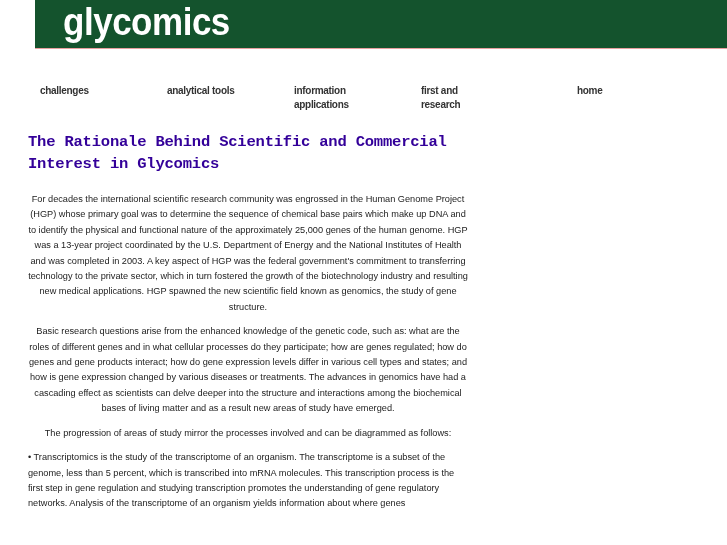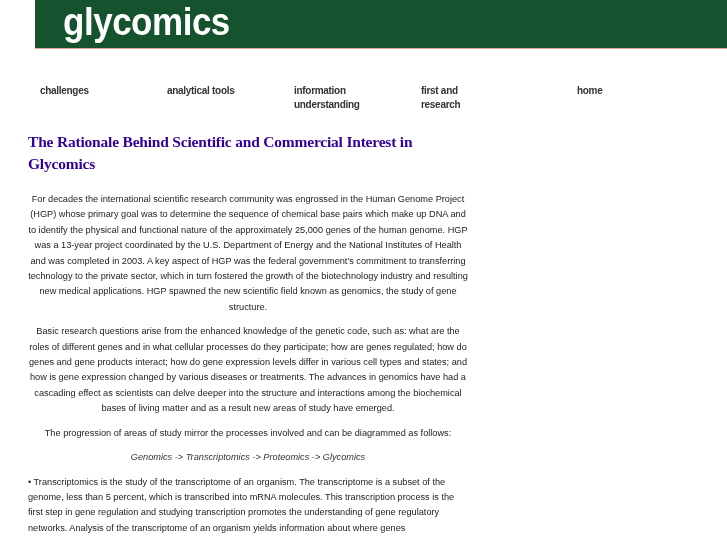--- a/index.html
+++ b/index.html
@@ -56,21 +56,21 @@
     }
     .nav-item span { display: block; }
     .content {
       position: absolute;
       left: 28px;
       top: 131px;
       width: 440px;
     }
     .page-title {
       margin: 0 0 17px 0;
-      font-family: Liberation Serif, serif;
+      font-family: Liberation Mono, monospace;
       font-weight: bold;
       font-size: 15.5px;
       line-height: 22px;
       color: #330099;
       letter-spacing: -0.2px;
     }
     .para {
       margin: 9px 0 9px 0;
       font-family: Liberation Sans, sans-serif;
       font-size: 9.2px;
@@ -96,33 +96,32 @@
 
 <nav class="nav">
   <a class="nav-item" style="left:40px;">
     <span>challenges</span>
   </a>
   <a class="nav-item" style="left:167px;">
     <span>analytical tools</span>
   </a>
   <a class="nav-item" style="left:294px;">
     <span>information</span>
-    <span>understanding</span>
+    <span>applications</span>
   </a>
   <a class="nav-item" style="left:421px;">
     <span>first and</span>
     <span>research</span>
   </a>
   <a class="nav-item" style="left:548px;margin-left:29px;">
     <span>home</span>
   </a>
 </nav>
 
 <main class="content">
   <h1 class="page-title">The Rationale Behind Scientific and Commercial Interest in Glycomics</h1>
   <p class="para">For decades the international scientific research community was engrossed in the Human Genome Project (HGP) whose primary goal was to determine the sequence of chemical base pairs which make up DNA and to identify the physical and functional nature of the approximately 25,000 genes of the human genome. HGP was a 13-year project coordinated by the U.S. Department of Energy and the National Institutes of Health and was completed in 2003. A key aspect of HGP was the federal government's commitment to transferring technology to the private sector, which in turn fostered the growth of the biotechnology industry and resulting new medical applications. HGP spawned the new scientific field known as genomics, the study of gene structure.</p>
   <p class="para">Basic research questions arise from the enhanced knowledge of the genetic code, such as: what are the roles of different genes and in what cellular processes do they participate; how are genes regulated; how do genes and gene products interact; how do gene expression levels differ in various cell types and states; and how is gene expression changed by various diseases or treatments. The advances in genomics have had a cascading effect as scientists can delve deeper into the structure and interactions among the biochemical bases of living matter and as a result new areas of study have emerged.</p>
   <p class="para">The progression of areas of study mirror the processes involved and can be diagrammed as follows:</p>
-  <p class="para italic">Genomics -&gt; Transcriptomics -&gt; Proteomics -&gt; Glycomics</p>
   <ul class="bullets">
     <li>• Transcriptomics is the study of the transcriptome of an organism. The transcriptome is a subset of the genome, less than 5 percent, which is transcribed into mRNA molecules. This transcription process is the first step in gene regulation and studying transcription promotes the understanding of gene regulatory networks. Analysis of the transcriptome of an organism yields information about where genes</li>
   </ul>
 </main>
 
 </body></html>

